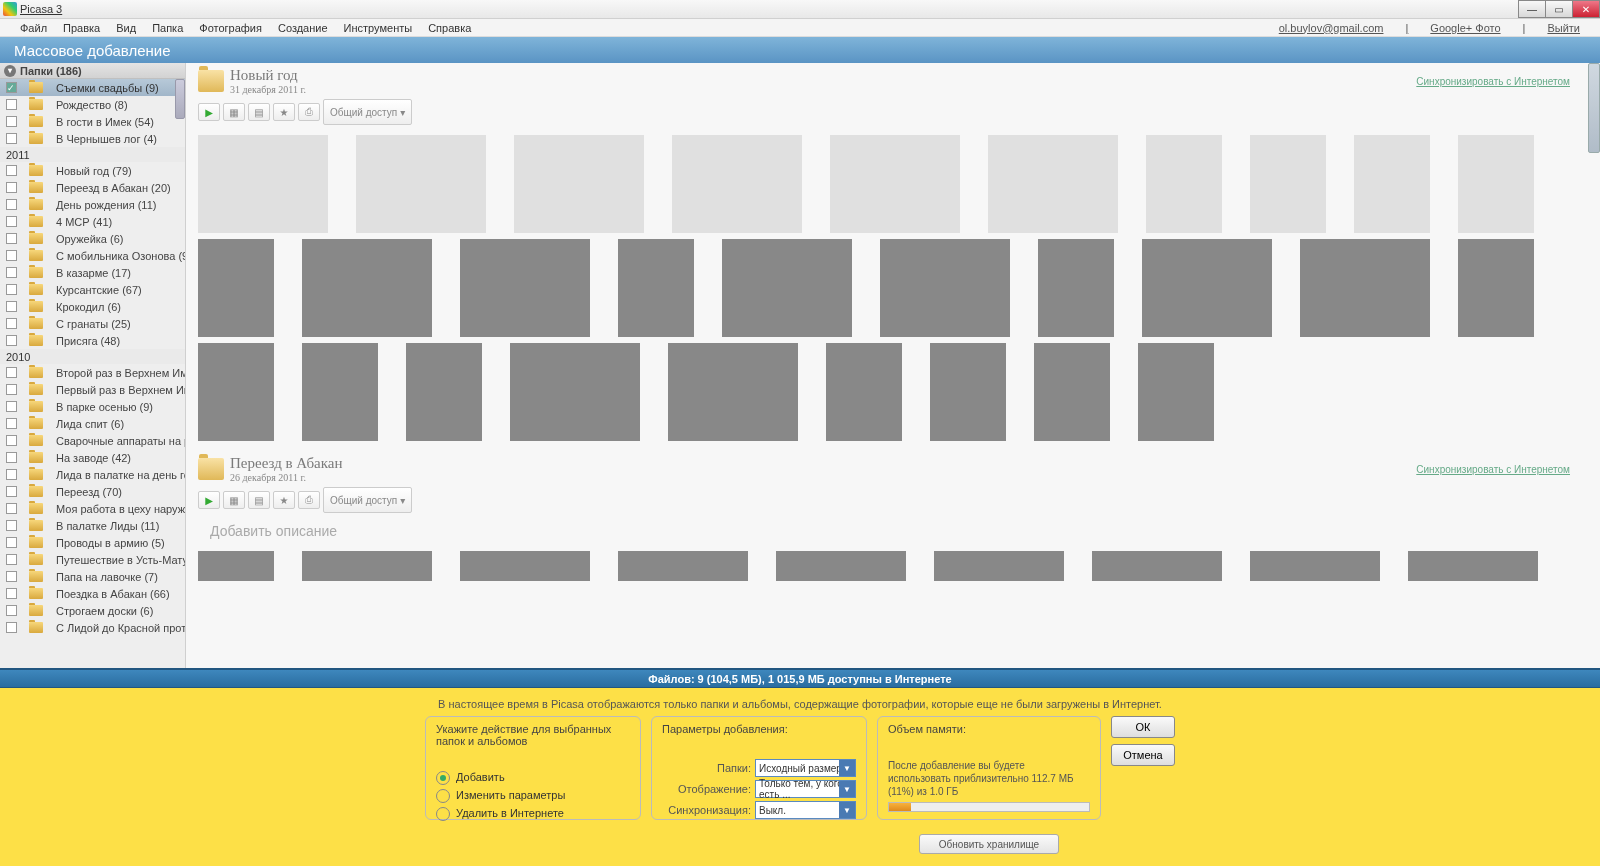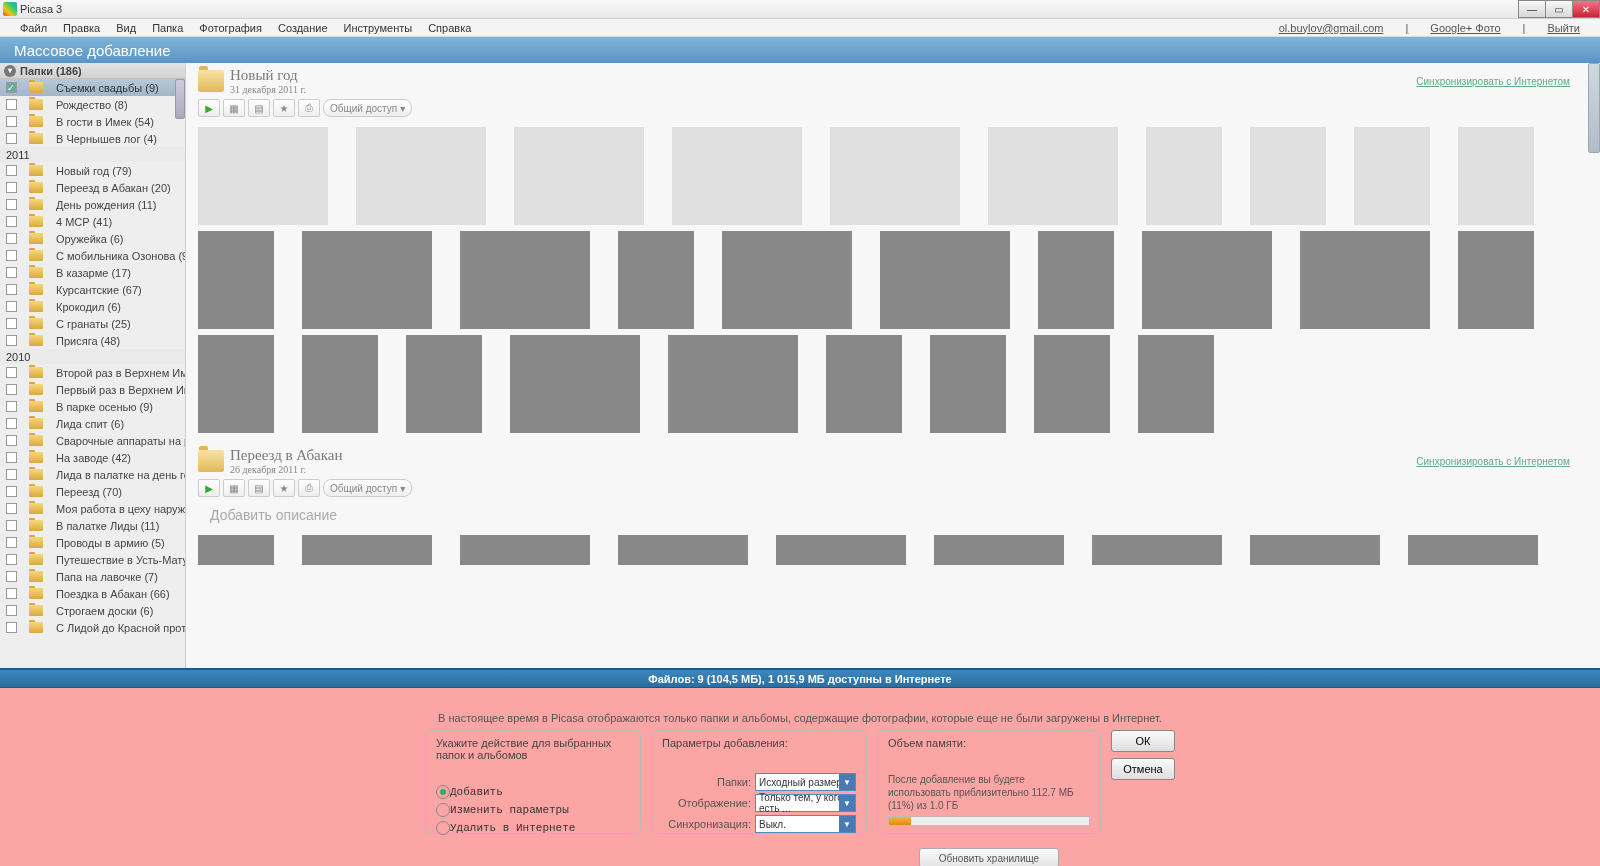--- a/index.html
+++ b/index.html
@@ -1,20 +1,20 @@
 <!DOCTYPE html>
 <html><head>
 <meta charset="utf-8">
 <style>
 * { box-sizing: border-box; margin: 0; padding: 0; }
 body { font-family: Tahoma, Arial, sans-serif; font-size: 11px; background: #ffffff; width: 1600px; height: 866px; overflow: hidden; color: #333; position: relative; }
 
 .titlebar { height: 19px; background: linear-gradient(to bottom,#f8f8f8,#e8e8e8); display: flex; align-items: center; border-bottom: 1px solid #d0d0d0; }
 .titlebar .app-icon { width: 14px; height: 14px; margin: 0 3px; background: linear-gradient(45deg,#e74c3c,#f1c40f,#2ecc71,#3498db); border-radius: 2px;}
-.titlebar .title { font-size: 11px; color: #333; }
+.titlebar .title { font-size: 11px; color: #333; text-decoration: underline; }
 .winbtns { position: absolute; right: 0; top: 0; display: flex; }
 .winbtn { width: 28px; height: 18px; border: 1px solid #888; display: flex; align-items: center; justify-content: center; font-size: 10px; background: linear-gradient(#f8f8f8,#d8d8d8); margin-left: -1px;}
 .winbtn.close { background: linear-gradient(#e78,#c23);color:#fff;}
 .winbtn.max { background: linear-gradient(#f8f8f8,#d8d8d8);}
 .winbtn.min {}
 
 .menubar { height: 18px; background: #f4f4f4; display: flex; align-items: center; padding: 0 12px; border-bottom: 1px solid #dcdcdc; font-size: 11px;}
 .menubar .m { padding: 1px 8px; cursor: default; }
 .menubar .right { margin-left: auto; display: flex; gap: 22px; padding-right: 8px; color: #555;}
 .menubar .right span { text-decoration: underline; cursor: pointer; }
@@ -44,40 +44,40 @@
 .f-head { display: flex; align-items: center; padding: 4px 0 0 0;}
 .big-fico { width: 26px; height: 22px; background: linear-gradient(#f9e2a5,#e0b858); border-radius: 2px; margin-right: 6px; position:relative;}
 .big-fico::before{content:"";position:absolute;top:-4px;left:1px;width:9px;height:4px;background:#e0b858;border-radius:2px 2px 0 0;}
 .f-title { font-size: 15px; color: #7a7a7a; font-family:Georgia,serif; }
 .f-date { font-size: 10px; color: #888; font-family:Georgia,serif; }
 .sync-link { margin-left: auto; font-size: 10px; color: #6a8; text-decoration: underline; cursor:pointer; padding-right:18px;}
 
 .f-toolbar { display: flex; align-items: center; gap: 3px; padding: 4px 0;}
 .tbtn { width: 22px; height: 18px; border: 1px solid #ccc; background: linear-gradient(#fff,#eee); border-radius: 2px; display:flex;align-items:center;justify-content:center; font-size:10px;color:#888;}
 .tbtn.play{color:#3a3;}
-.share-btn { height: 18px; border: 1px solid #ccc; background: linear-gradient(#fff,#eee); border-radius: 8px; padding: 0 6px; font-size: 10px; color:#888; display:flex;align-items:center;gap:3px;}
+.share-btn { height: 26px; border: 1px solid #ccc; background: linear-gradient(#fff,#eee); border-radius: 2px; padding: 0 6px; font-size: 10px; color:#888; display:flex;align-items:center;gap:3px;}
 
 .thumbs { display: flex; flex-wrap: wrap; gap: 28px; padding-top: 6px;}
 .thumb { height: 98px; flex-shrink:0;}
 .thumb.landscape{ width: 130px; background:#888;}
 .thumb.portrait{ width: 76px; background:#888;}
 .thumbs.faded .thumb { opacity: 0.2; }
 
 .status-band { height: 20px; background: linear-gradient(to bottom,#3e87bd,#2a6da0); color:#fff; display:flex; align-items:center; justify-content:center; font-size:11px; font-weight:bold; border-top:2px solid #225680; border-bottom:1px solid #225680;}
 
-.bottom-zone { background: #fca5a5; padding: 22px 0 0 0; height: 178px;}
+.bottom-zone { background: #fde047; padding: 8px 0 0 0; height: 178px;}
 .info-line { text-align:center; font-size: 11px; color:#555; padding: 2px 0 6px 0;}
 .panels { display: flex; justify-content: center; gap: 10px; align-items:flex-start;}
 .panel { border: 1px solid #bbb; border-radius: 6px; padding: 6px 10px 10px 10px; height: 104px; }
 .panel h4 { font-size: 11px; font-weight: normal; color:#444; margin-bottom: 24px;}
 .panel.actions { width: 216px;}
 .panel.params { width: 216px;}
 .panel.storage { width: 224px;}
 
-.radio-row { display:flex; align-items:center; margin: 4px 0; font-size: 11px; font-family: Liberation Mono, monospace;}
+.radio-row { display:flex; gap:6px; margin: 4px 0; font-size: 11px;}
 .radio { width: 14px; height: 14px; border: 1px solid #888; border-radius: 50%; display:flex;align-items:center;justify-content:center;}
 .radio.sel::after{ content:""; width:6px; height:6px; background:#3a6; border-radius:50%;}
 
 .param-row { display:flex; align-items:center; justify-content:flex-end; gap:4px; margin: 3px 0; font-size: 11px;}
 .param-row label { color:#555;}
 .param-row .sel { width: 101px; height: 18px; border: 1px solid #5a8ac0; background:#fff; display:flex; align-items:center; padding:0 3px; font-size: 10px; position:relative;}
 .param-row .sel::after{content:"▼"; position:absolute; right:0; top:0; width:16px; height:100%; background:#4a7ab3; color:#fff; display:flex;align-items:center;justify-content:center; font-size:8px;}
 
 .storage-text { font-size: 10px; color:#555; line-height: 1.3;}
 .storage-bar { height: 10px; border: 1px solid #bbb; margin-top: 4px; background:#eee; position:relative;}

